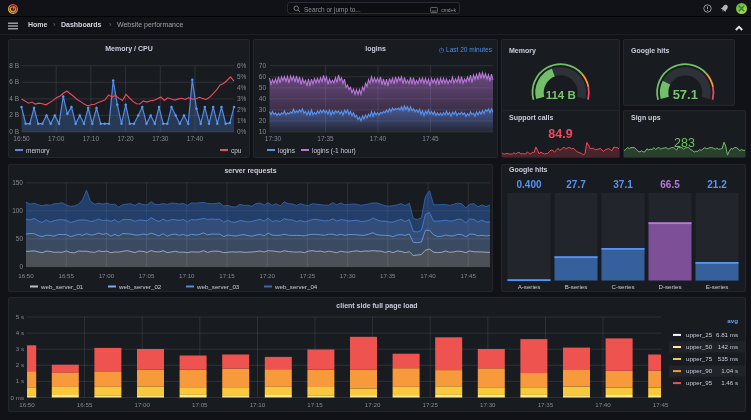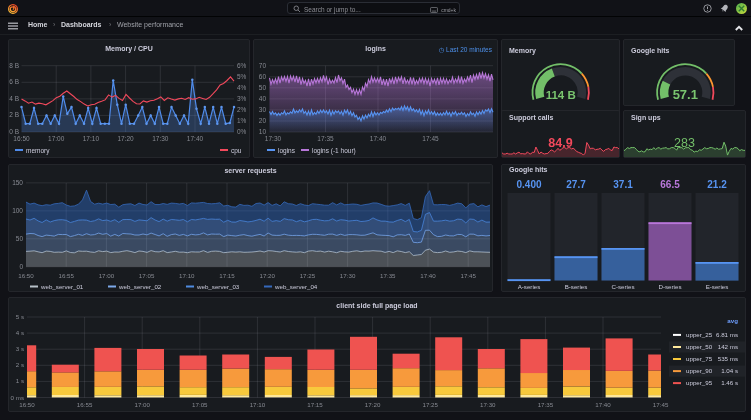--- a/index.html
+++ b/index.html
@@ -222,21 +222,21 @@
 <path d="M34.06 59.70 A28.2 28.2 0 0 1 82.36 33.64" stroke="#73bf69" stroke-width="1.8" fill="none"></path>
 <path d="M82.36 33.64 A28.2 28.2 0 0 1 88.96 46.90" stroke="#ff9830" stroke-width="1.8" fill="none"></path>
 <path d="M88.96 46.90 A28.2 28.2 0 0 1 88.54 59.70" stroke="#f2495c" stroke-width="1.8" fill="none"></path>
 <path d="M42.48 42.64 A21.2 21.2 0 0 1 81.78 57.89" stroke="#2e3138" stroke-width="8.5" fill="none"></path>
 <path d="M40.82 57.89 A21.2 21.2 0 0 1 42.48 42.64" stroke="#73bf69" stroke-width="8.5" fill="none"></path>
 <text x="61.3" y="59" font-size="13" font-weight="bold" fill="#7ac56f" text-anchor="middle">57.1</text>
 </svg>
   </div>
 <div class="panel" style="left:501px;top:110px;width:119px;height:48px">
     <div class="tl" style="top:3px">Support calls</div>
-<div style="position:absolute;left:0;width:100%;top:25px;text-align:center;font-size:12.5px;font-weight:bold;color:#f2495c">84.9</div>
+<div style="position:absolute;left:0;width:100%;top:16px;text-align:center;font-size:12.5px;font-weight:bold;color:#f2495c">84.9</div>
 <div style="position:absolute;left:0;top:29px">
       <svg width="117" height="17" viewBox="0 0 117 17" preserveAspectRatio="none">
 <path d="M0.0 12.9 L1.7 14.0 L3.4 14.0 L5.1 13.2 L6.8 14.0 L8.5 14.0 L10.2 14.0 L11.9 12.8 L13.6 14.0 L15.3 12.9 L17.0 12.2 L18.7 13.8 L20.3 13.6 L22.0 13.9 L23.7 14.0 L25.4 11.8 L27.1 13.6 L28.8 14.0 L30.5 12.1 L32.2 12.5 L33.9 7.0 L35.6 10.5 L37.3 14.0 L39.0 12.0 L40.7 13.3 L42.4 14.0 L44.1 13.6 L45.8 13.4 L47.5 11.4 L49.2 9.9 L50.9 10.6 L52.6 11.9 L54.3 10.4 L56.0 8.3 L57.7 10.3 L59.3 9.3 L61.0 7.7 L62.7 7.6 L64.4 8.8 L66.1 7.6 L67.8 7.6 L69.5 8.9 L71.2 8.3 L72.9 9.5 L74.6 11.5 L76.3 12.2 L78.0 13.0 L79.7 13.4 L81.4 15.1 L83.1 13.2 L84.8 2.5 L86.5 5.1 L88.2 8.8 L89.9 8.2 L91.6 8.4 L93.3 9.8 L95.0 9.3 L96.7 9.1 L98.3 8.3 L100.0 10.1 L101.7 11.4 L103.4 9.6 L105.1 9.2 L106.8 8.3 L108.5 10.1 L110.2 10.5 L111.9 7.0 L113.6 7.6 L115.3 7.6 L117.0 8.9 L117.0 17.0 L0.0 17.0 Z" fill="rgba(242,73,92,0.22)"></path>
 <path d="M0.0 12.9 L1.7 14.0 L3.4 14.0 L5.1 13.2 L6.8 14.0 L8.5 14.0 L10.2 14.0 L11.9 12.8 L13.6 14.0 L15.3 12.9 L17.0 12.2 L18.7 13.8 L20.3 13.6 L22.0 13.9 L23.7 14.0 L25.4 11.8 L27.1 13.6 L28.8 14.0 L30.5 12.1 L32.2 12.5 L33.9 7.0 L35.6 10.5 L37.3 14.0 L39.0 12.0 L40.7 13.3 L42.4 14.0 L44.1 13.6 L45.8 13.4 L47.5 11.4 L49.2 9.9 L50.9 10.6 L52.6 11.9 L54.3 10.4 L56.0 8.3 L57.7 10.3 L59.3 9.3 L61.0 7.7 L62.7 7.6 L64.4 8.8 L66.1 7.6 L67.8 7.6 L69.5 8.9 L71.2 8.3 L72.9 9.5 L74.6 11.5 L76.3 12.2 L78.0 13.0 L79.7 13.4 L81.4 15.1 L83.1 13.2 L84.8 2.5 L86.5 5.1 L88.2 8.8 L89.9 8.2 L91.6 8.4 L93.3 9.8 L95.0 9.3 L96.7 9.1 L98.3 8.3 L100.0 10.1 L101.7 11.4 L103.4 9.6 L105.1 9.2 L106.8 8.3 L108.5 10.1 L110.2 10.5 L111.9 7.0 L113.6 7.6 L115.3 7.6 L117.0 8.9" fill="none" stroke="#f2495c" stroke-width="1"></path>
 </svg>
     </div>
   </div>
 <div class="panel" style="left:623px;top:110px;width:123px;height:48px">
     <div class="tl" style="top:3px">Sign ups</div>
 <div style="position:absolute;left:0;width:100%;top:25px;text-align:center;font-size:12.5px;font-weight:normal;color:#73bf69">283</div>

